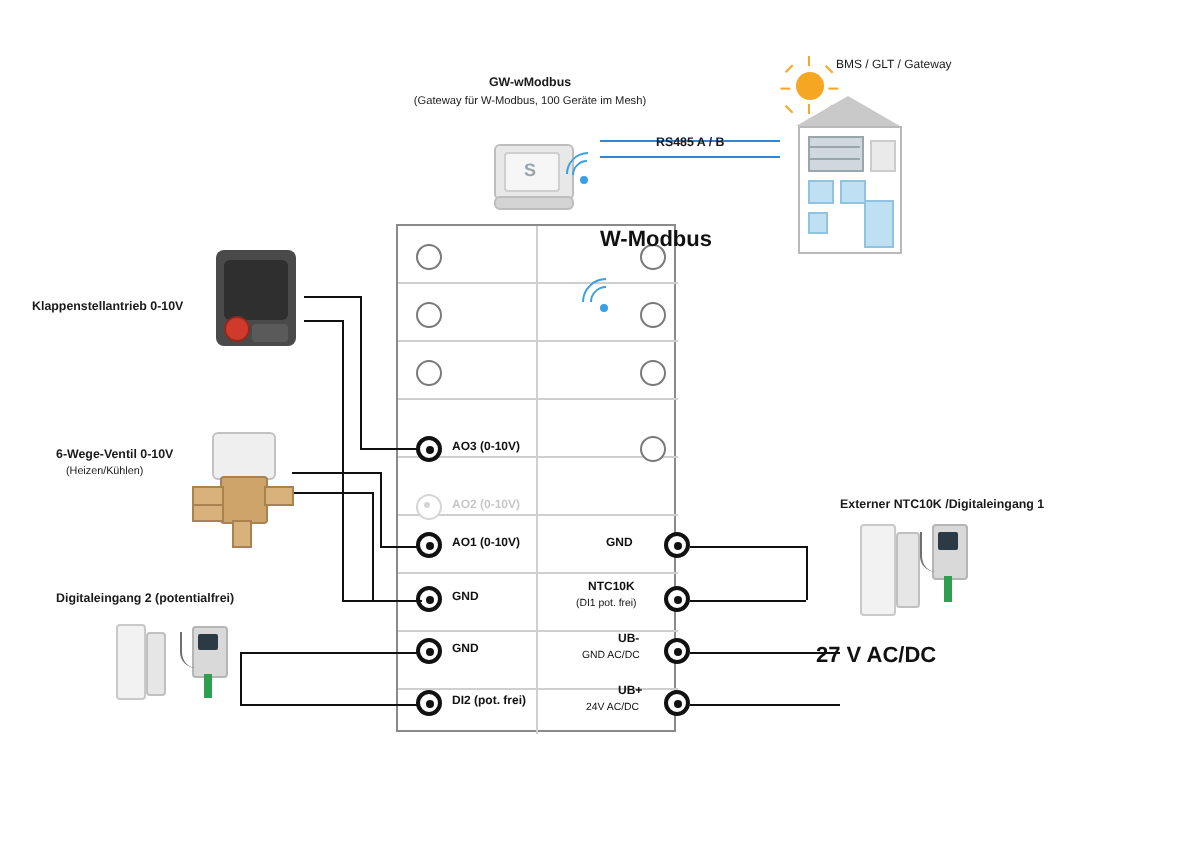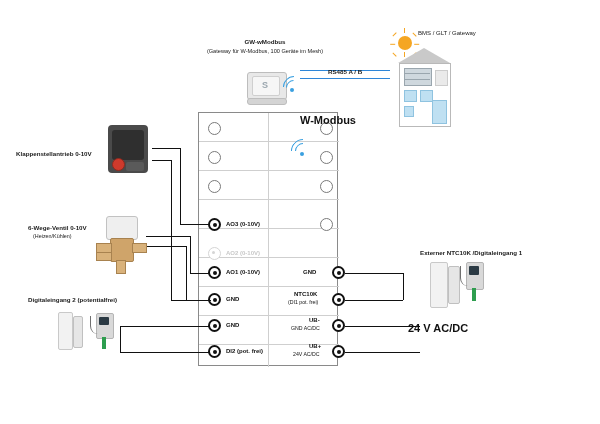--- a/index.html
+++ b/index.html
@@ -410,15 +410,15 @@
   <div class="lbl bold" style="left:328px;top:68px">RS485 A / B</div>
   <div class="lbl" style="left:418px;top:30px;font-size:6px">BMS / GLT / Gateway</div>
 
   <div class="lbl bold" style="left:16px;top:150px">Klappenstellantrieb 0-10V</div>
   <div class="lbl bold" style="left:28px;top:224px">6-Wege-Ventil 0-10V</div>
   <div class="lbl" style="left:33px;top:233px;font-size:5.4px">(Heizen/Kühlen)</div>
   <div class="lbl bold" style="left:28px;top:296px">Digitaleingang 2 (potentialfrei)</div>
 
   <div class="lbl bold" style="left:420px;top:249px">Externer NTC10K /Digitaleingang 1</div>
 
-  <div class="box24">24 V AC/DC</div>
+  <div class="box24">27 V AC/DC</div>
 
 </div>
 
 </body></html>

